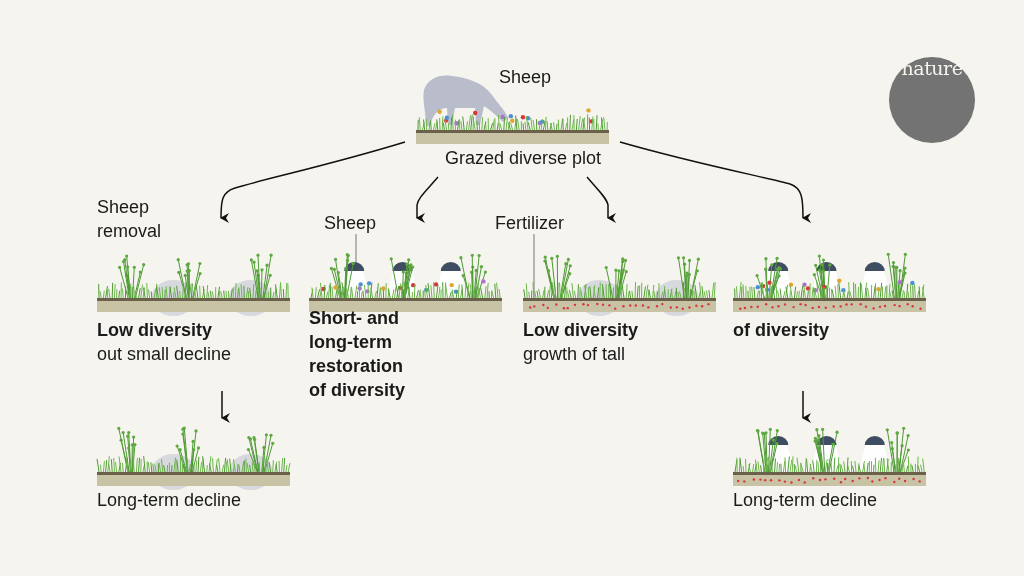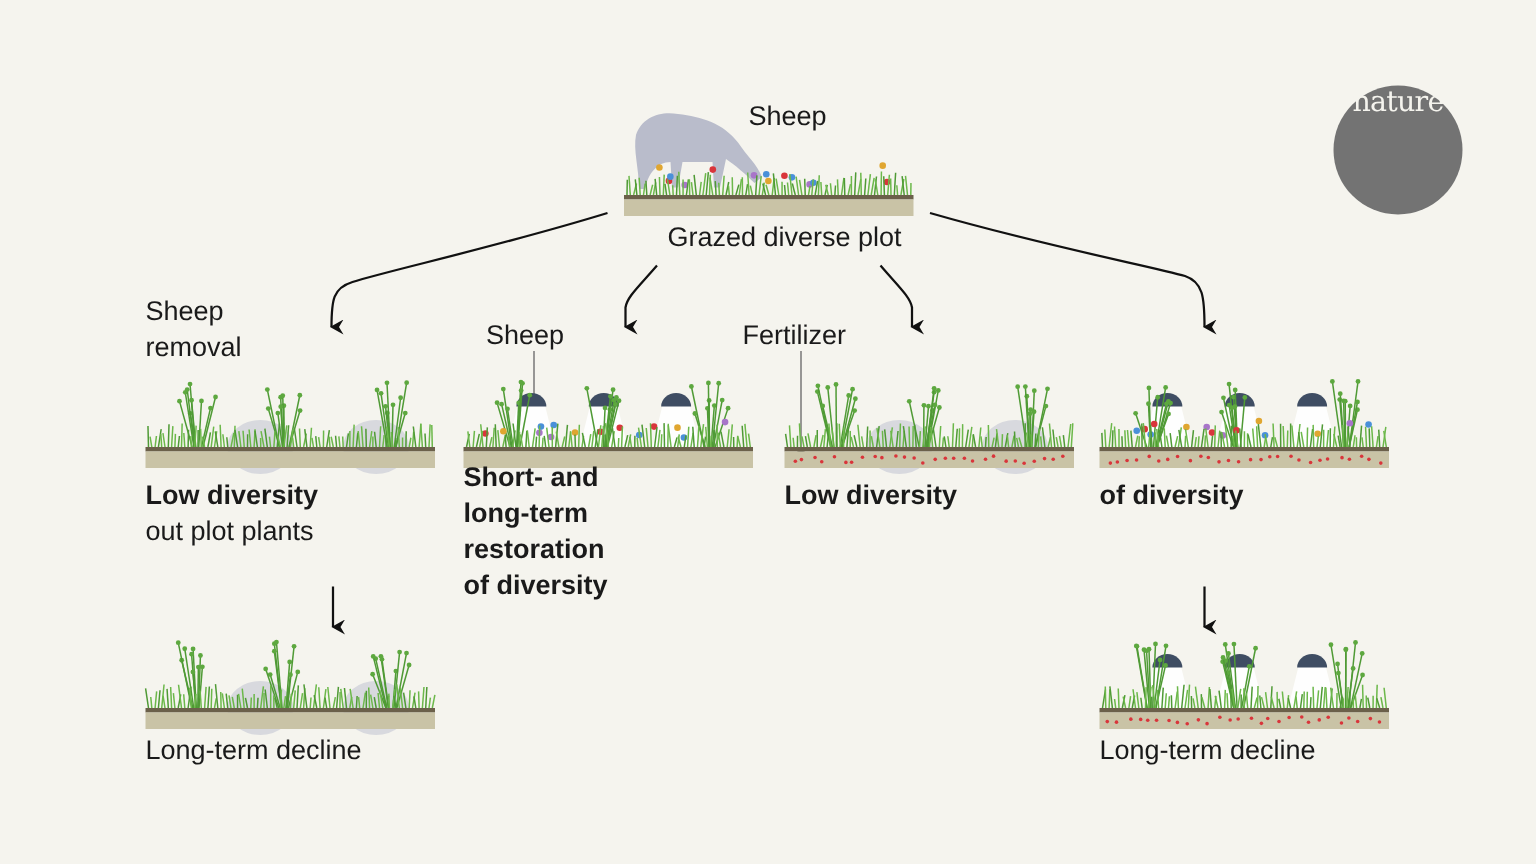--- a/index.html
+++ b/index.html
@@ -1168,33 +1168,34 @@
 
 <div class="abs txt" style="left:499px;top:65px;">Sheep</div>
 <div class="abs txt" style="left:416px;top:146px;margin-left:29px;">Grazed diverse plot</div>
 
 <div class="abs txt" style="left:97px;top:195px;">
   <div>Sheep</div>
   <div>removal</div>
 </div>
 <div class="abs txt" style="left:97px;top:318px;">
   <div class="bold">Low diversity</div>
-  <div>out plot plants</div>
+  <div>out small decline</div>
 </div>
 <div class="abs txt" style="left:97px;top:488px;">Long-term decline</div>
 
 <div class="abs txt" style="left:324px;top:211px;">Sheep</div>
 <div class="abs txt bold" style="left:309px;top:306px;">
   <div>Short- and</div>
   <div>long-term</div>
   <div>restoration</div>
   <div>of diversity</div>
 </div>
 
 <div class="abs txt" style="left:495px;top:211px;text-align:right;">Fertilizer</div>
 <div class="abs txt" style="left:523px;top:318px;">
   <div class="bold">Low diversity</div>
+  <div>growth of tall</div>
 </div>
 
 <div class="abs txt bold" style="left:733px;top:318px;">
   <div>of diversity</div>
 </div>
 <div class="abs txt" style="left:733px;top:488px;">Long-term decline</div>
 
 </body></html>

